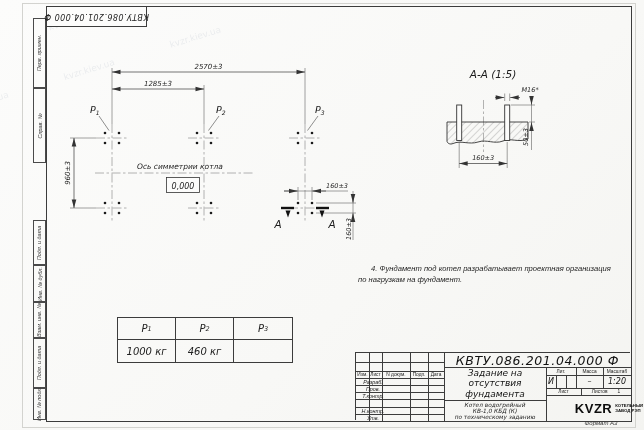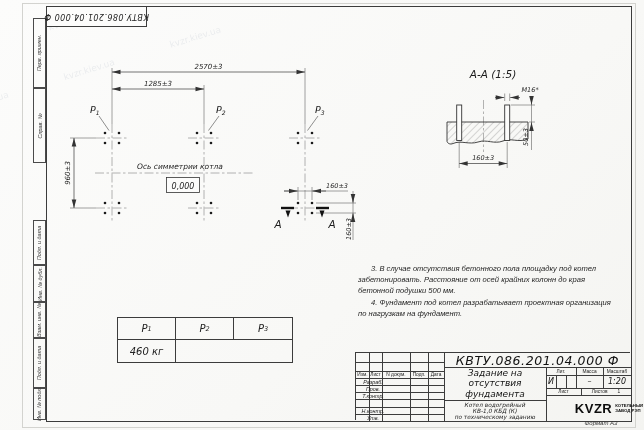--- a/index.html
+++ b/index.html
@@ -249,37 +249,37 @@
       <line class="ext" x1="459.2" y1="142" x2="459.2" y2="168"></line>
       <line class="ext" x1="507.2" y1="142" x2="507.2" y2="168"></line>
       <line class="dim" marker-start="url(#ar)" marker-end="url(#ar)" x1="459.2" y1="163.5" x2="507.2" y2="163.5"></line>
     </g>
     <text class="t65" x="521.5" y="92">М16*</text>
     <text class="t65" transform="rotate(-90 527.5 137)" x="527.5" y="137" text-anchor="middle">50±3</text>
     <text class="t65" x="483.2" y="159.5" text-anchor="middle">160±3</text>
   </svg>
 
   <div class="notes">
-    <p>3. В случае отсутствия бетонного пола площадку под котел забетонировать. Расстояние от осей крайних колонн до края бетонной подушки 500 мм.</p>
     <p>4. Фундамент под котел разрабатывает проектная организация по нагрузкам на фундамент.</p>
   </div>
 
   <div class="ltable">
     <div class="c">
         <span>P</span>
         <sub>1</sub>
       </div>
     <div class="c">
         <span>P</span>
         <sub>2</sub>
       </div>
     <div class="c">
         <span>P</span>
         <sub>3</sub>
       </div>
+    <div class="c">1000 кг</div>
     <div class="c">460 кг</div>
   </div>
 
   <div class="tblock">
 
     <div class="vl" style="left:13px;top:0;height:68px;"></div>
     <div class="vl" style="left:26px;top:0;height:68px;"></div>
     <div class="vl" style="left:54px;top:0;height:68px;"></div>
     <div class="vl" style="left:72px;top:0;height:68px;"></div>
     <div class="vl" style="left:88px;top:0;height:68px;"></div>

